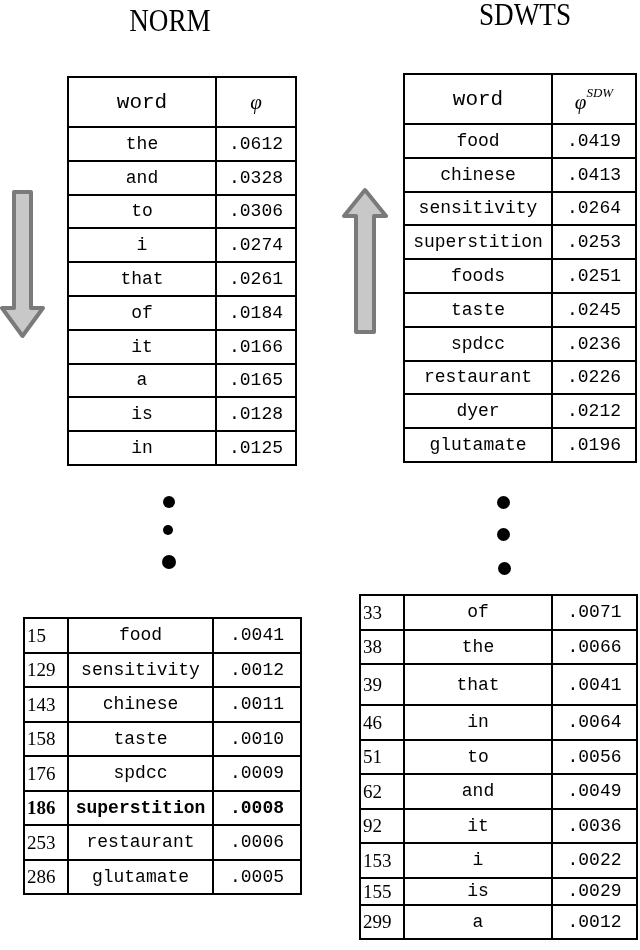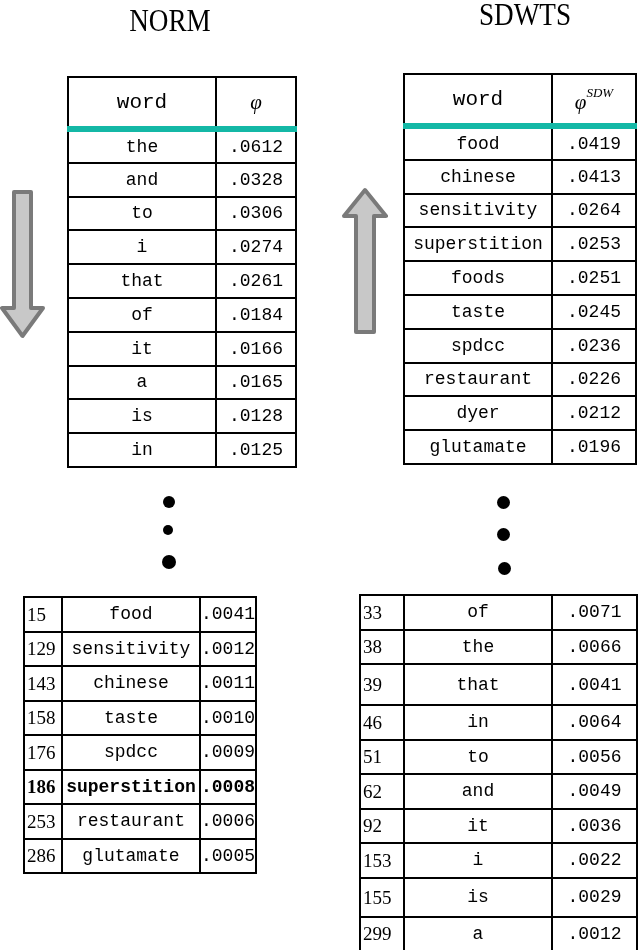--- a/index.html
+++ b/index.html
@@ -3,21 +3,21 @@
 <meta charset="utf-8">
 <style>
   html, body { margin:0; padding:0; background:#fff; }
   body { width:640px; height:950px; position:relative; overflow:hidden;
          font-family:"Liberation Mono","DejaVu Sans Mono",monospace; color:#000; }
   .title { position:absolute; font-family:"Liberation Serif","DejaVu Serif",serif;
            font-size:32px; transform:scaleX(0.85); transform-origin:center; text-align:center; }
   table { position:absolute; border-collapse:collapse; }
   td { border:2px solid #000; text-align:center; padding:0; font-size:18px; line-height:1; }
   .hdr td { height:48px; font-size:21px; }
-  .hdr { border-bottom:6px solid #14b8a6; }
+  .hdr { border-bottom:1px solid #14b8a6; }
   .phi { font-family:"Liberation Serif","DejaVu Serif",serif; font-style:italic; font-size:24px; }
   .phi sup { font-size:13px; vertical-align:12px; }
   .rk { font-family:"Liberation Serif","DejaVu Serif",serif; font-size:19px; text-align:left; padding-left:2px; }
   .dot { position:absolute; background:#000; border-radius:50%; }
   svg { position:absolute; }
 </style>
 </head>
 <body>
 
 <div class="title" style="left:100px; top:2px; width:140px;">NORM</div>
@@ -132,21 +132,21 @@
     </tbody>
 </table>
 
 <div class="dot" style="left:163px; top:496px; width:12px; height:12px;"></div>
 <div class="dot" style="left:163px; top:525px; width:10px; height:10px;"></div>
 <div class="dot" style="left:162px; top:555px; width:14px; height:14px;"></div>
 <div class="dot" style="left:497px; top:496px; width:13px; height:13px;"></div>
 <div class="dot" style="left:497px; top:528px; width:13px; height:13px;"></div>
 <div class="dot" style="left:498px; top:562px; width:13px; height:13px;"></div>
 
-<table style="left:23px; top:596px; width:234px;">
+<table style="left:23px; top:617px; width:279px;">
   <tbody id="norm-bottom">
       <tr style="height: 34.5px;">
         <td class="rk" style="width:40px">15</td>
         <td style="width:143px">food</td>
         <td>.0041</td>
       </tr>
       <tr style="height: 34.5px;">
         <td class="rk" style="width:40px">129</td>
         <td style="width:143px">sensitivity</td>
         <td>.0012</td>
@@ -219,21 +219,21 @@
       <tr style="height: 34.5px;">
         <td class="rk" style="width:40px">92</td>
         <td style="width:146px">it</td>
         <td>.0036</td>
       </tr>
       <tr style="height: 34.5px;">
         <td class="rk" style="width:40px">153</td>
         <td style="width:146px">i</td>
         <td>.0022</td>
       </tr>
-      <tr style="height: 39px;">
+      <tr style="height: 27px;">
         <td class="rk" style="width:40px">155</td>
         <td style="width:146px">is</td>
         <td>.0029</td>
       </tr>
       <tr style="height: 34.5px;">
         <td class="rk" style="width:40px">299</td>
         <td style="width:146px">a</td>
         <td>.0012</td>
       </tr>
     </tbody>

